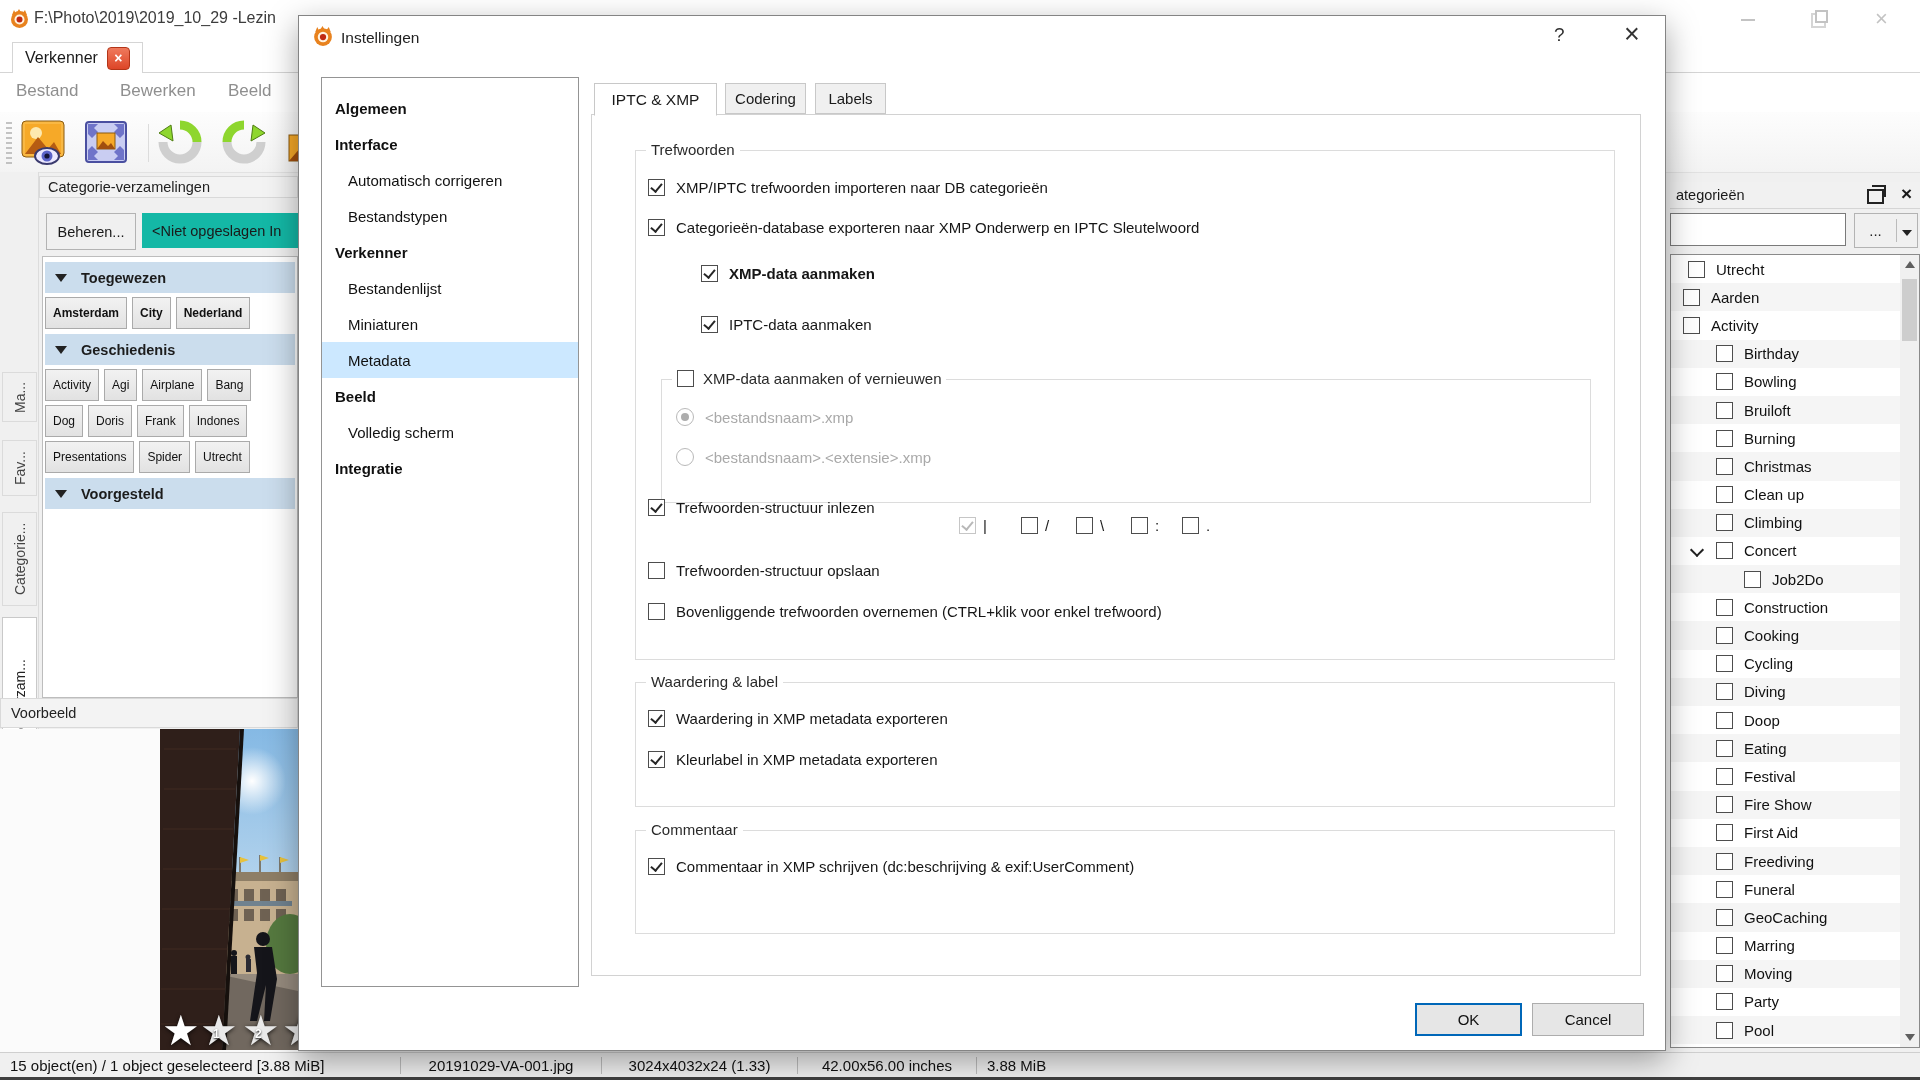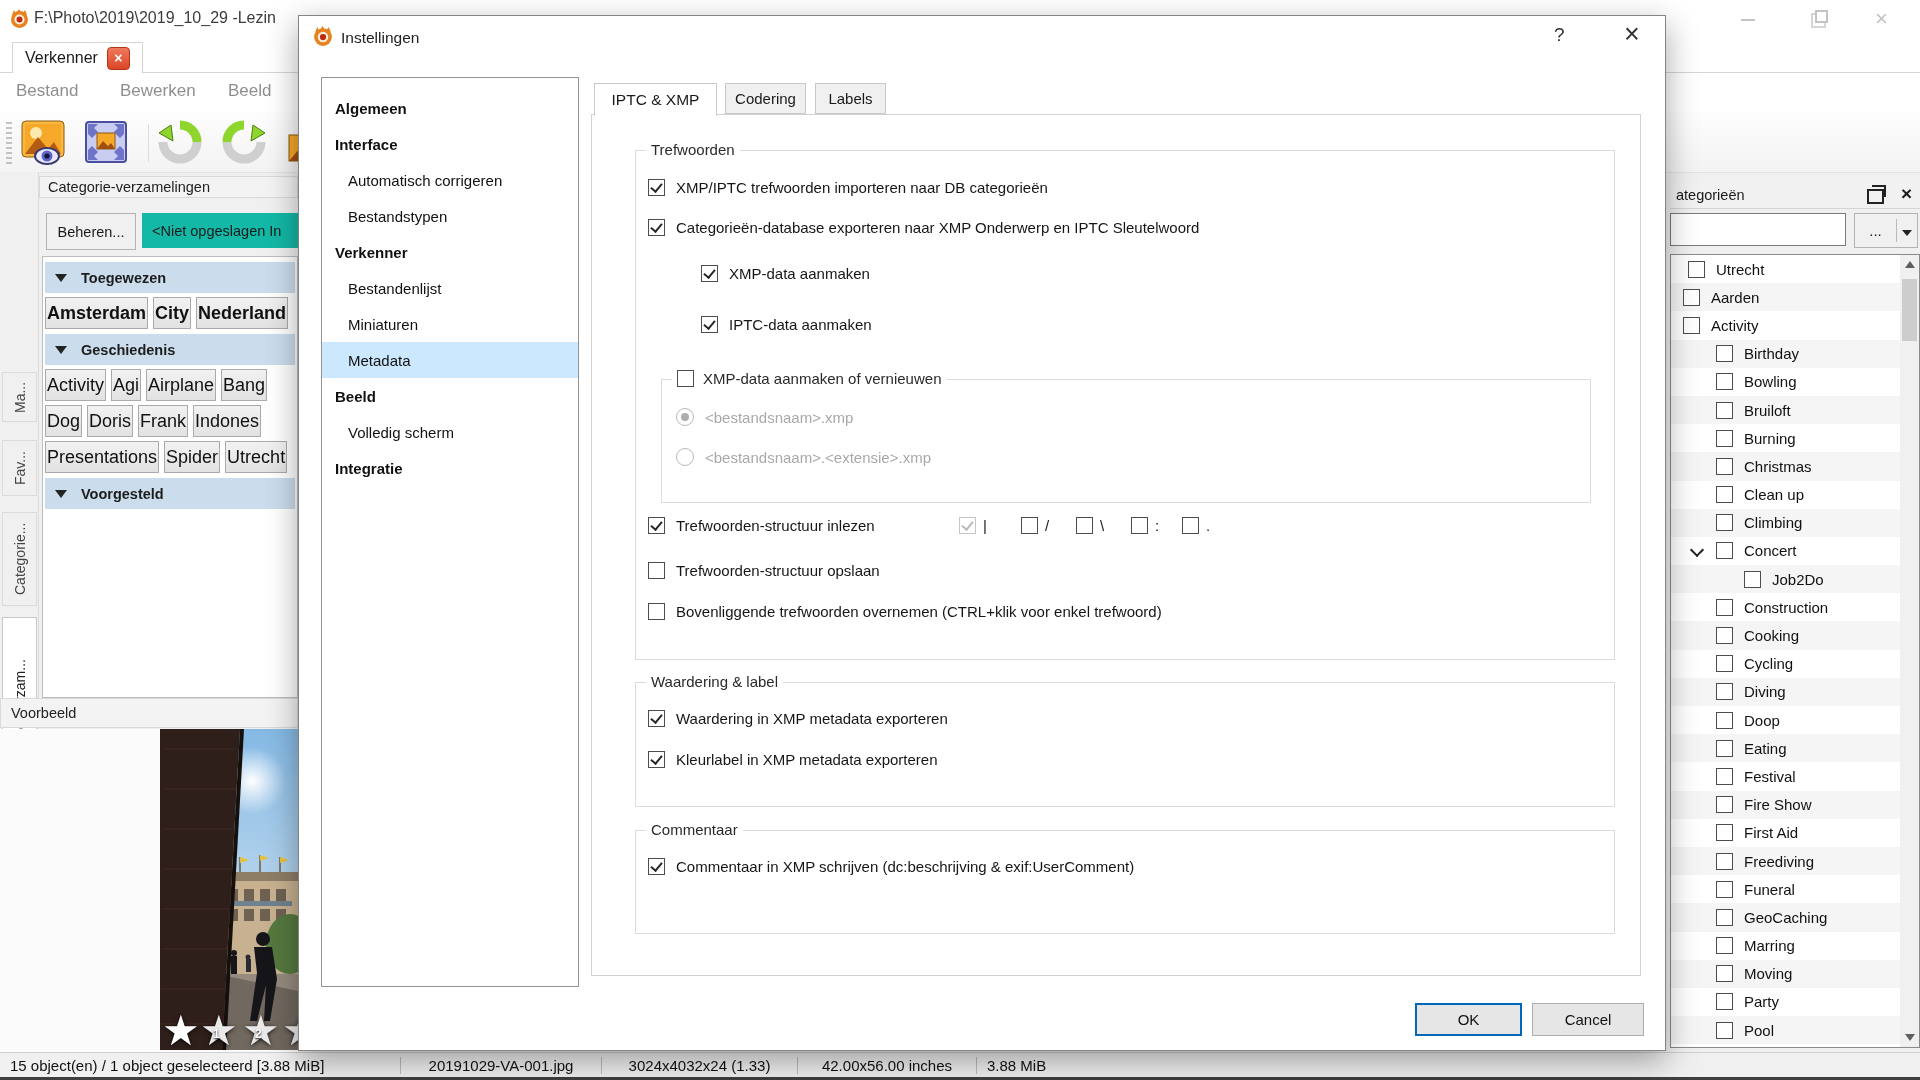--- a/index.html
+++ b/index.html
@@ -40,21 +40,21 @@
      font-size:14.5px;display:flex;align-items:center;justify-content:center}
   #lp-set{left:142px;top:213px;width:156px;height:35px;background:#14b8a6;
      font-size:14.5px;display:flex;align-items:center;padding-left:10px;white-space:nowrap;overflow:hidden}
   #lp-tags{left:42px;top:256px;width:256px;height:442px;background:#fff;border:1px solid #bdbdbd;
      box-sizing:border-box;overflow:hidden}
   .tag-sec{margin:5px 2px 0 2px;height:31px;background:#cbdded;display:flex;align-items:center;gap:14px;
      padding-left:10px;font-size:14.5px;font-weight:bold;color:#1c1c1c}
   .tri-down{width:0;height:0;border-left:6px solid transparent;border-right:6px solid transparent;border-top:8px solid #222}
   .tag-row{margin:4px 2px 0 2px;display:flex;gap:5px;white-space:nowrap}
   .tag-btn{height:30px;background:linear-gradient(#f2f2f2,#e2e2e2);border:1px solid #aaa;
-     font-size:18px;display:flex;align-items:center;padding:0 1px;color:#111;flex:none}
+     font-size:12px;display:flex;align-items:center;padding:0 7px;color:#111;flex:none}
   .tag-btn.b{font-weight:bold}
   #pv-header{left:0px;top:698px;width:298px;height:30px;background:#f3f3f3;border:1px solid #d9d9d9;
      font-size:14.5px;display:flex;align-items:center;padding-left:10px;box-sizing:border-box;color:#222}
   #pv-area{left:0px;top:729px;width:298px;height:323px;background:#fbfbfb;overflow:hidden}
   #pv-photo{position:absolute;left:160px;top:0px;width:138px;height:321px}
   #stars{position:absolute;left:160px;top:283px;width:138px;height:40px;overflow:hidden}
   .star{position:absolute;top:-6px;font-size:42px;color:#e9e9e9;text-shadow:0 1px 4px rgba(0,0,0,.8)}
   .star .num{position:absolute;left:13px;top:21px;font-size:12px;font-weight:bold;color:#fff;text-shadow:0 1px 2px #000}
   .star.first{color:#fff}
   
@@ -511,29 +511,29 @@
           </div>
         </div>
     <div class="chk-row" style="top: 28px; left: 12px;">
           <span class="cb on"></span>
           <span>XMP/IPTC trefwoorden importeren naar DB categorieën</span>
         </div>
         <div class="chk-row" style="top: 68px; left: 12px;">
           <span class="cb on"></span>
           <span>Categorieën-database exporteren naar XMP Onderwerp en IPTC Sleutelwoord</span>
         </div>
-        <div class="chk-row" style="top: 114px; left: 65px;">
+        <div class="chk-row" style="top: 114px; left: 65px; font-weight: bold;">
           <span class="cb on"></span>
           <span>XMP-data aanmaken</span>
         </div>
         <div class="chk-row" style="top: 165px; left: 65px;">
           <span class="cb on"></span>
           <span>IPTC-data aanmaken</span>
         </div>
-        <div class="chk-row" style="top: 366px; left: 12px;">
+        <div class="chk-row" style="top: 348px; left: 12px;">
           <span class="cb on"></span>
           <span>Trefwoorden-structuur inlezen</span>
         </div>
         <span class="sepbox" style="left: 323px; top: 366px; position: absolute;">
           <span class="cb on dis"></span>
           <span>|</span>
         </span>
         <span class="sepbox" style="left: 385px; top: 366px; position: absolute;">
           <span class="cb"></span>
           <span>/</span>

